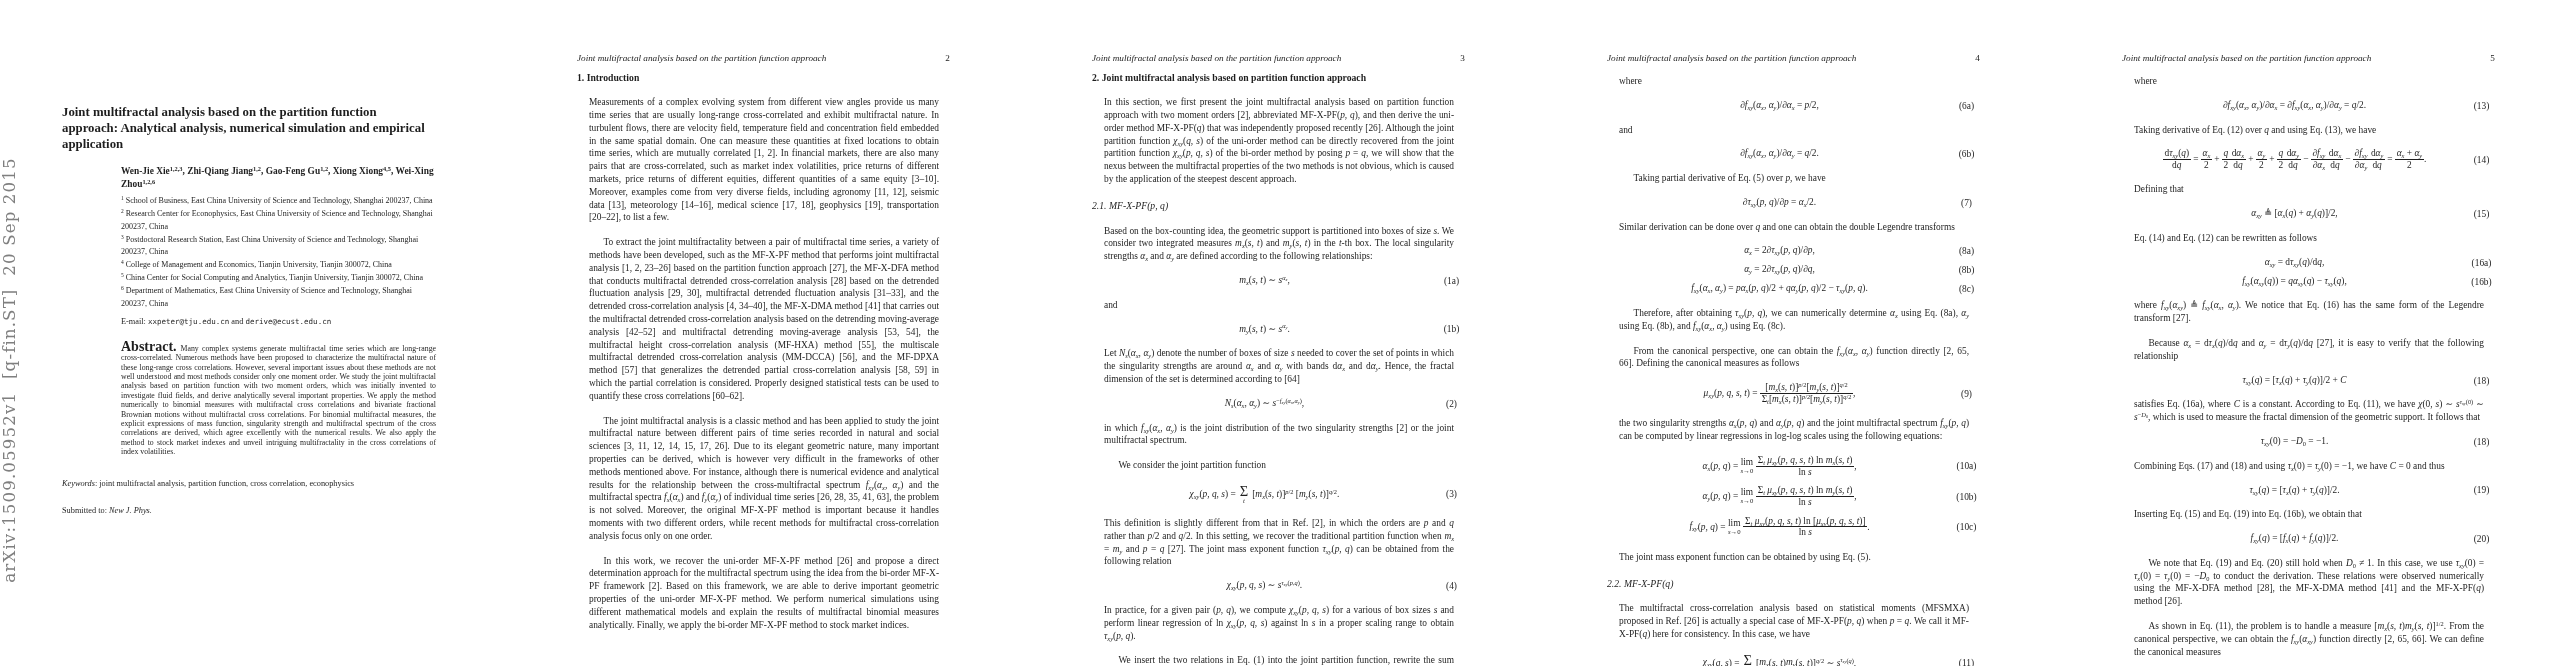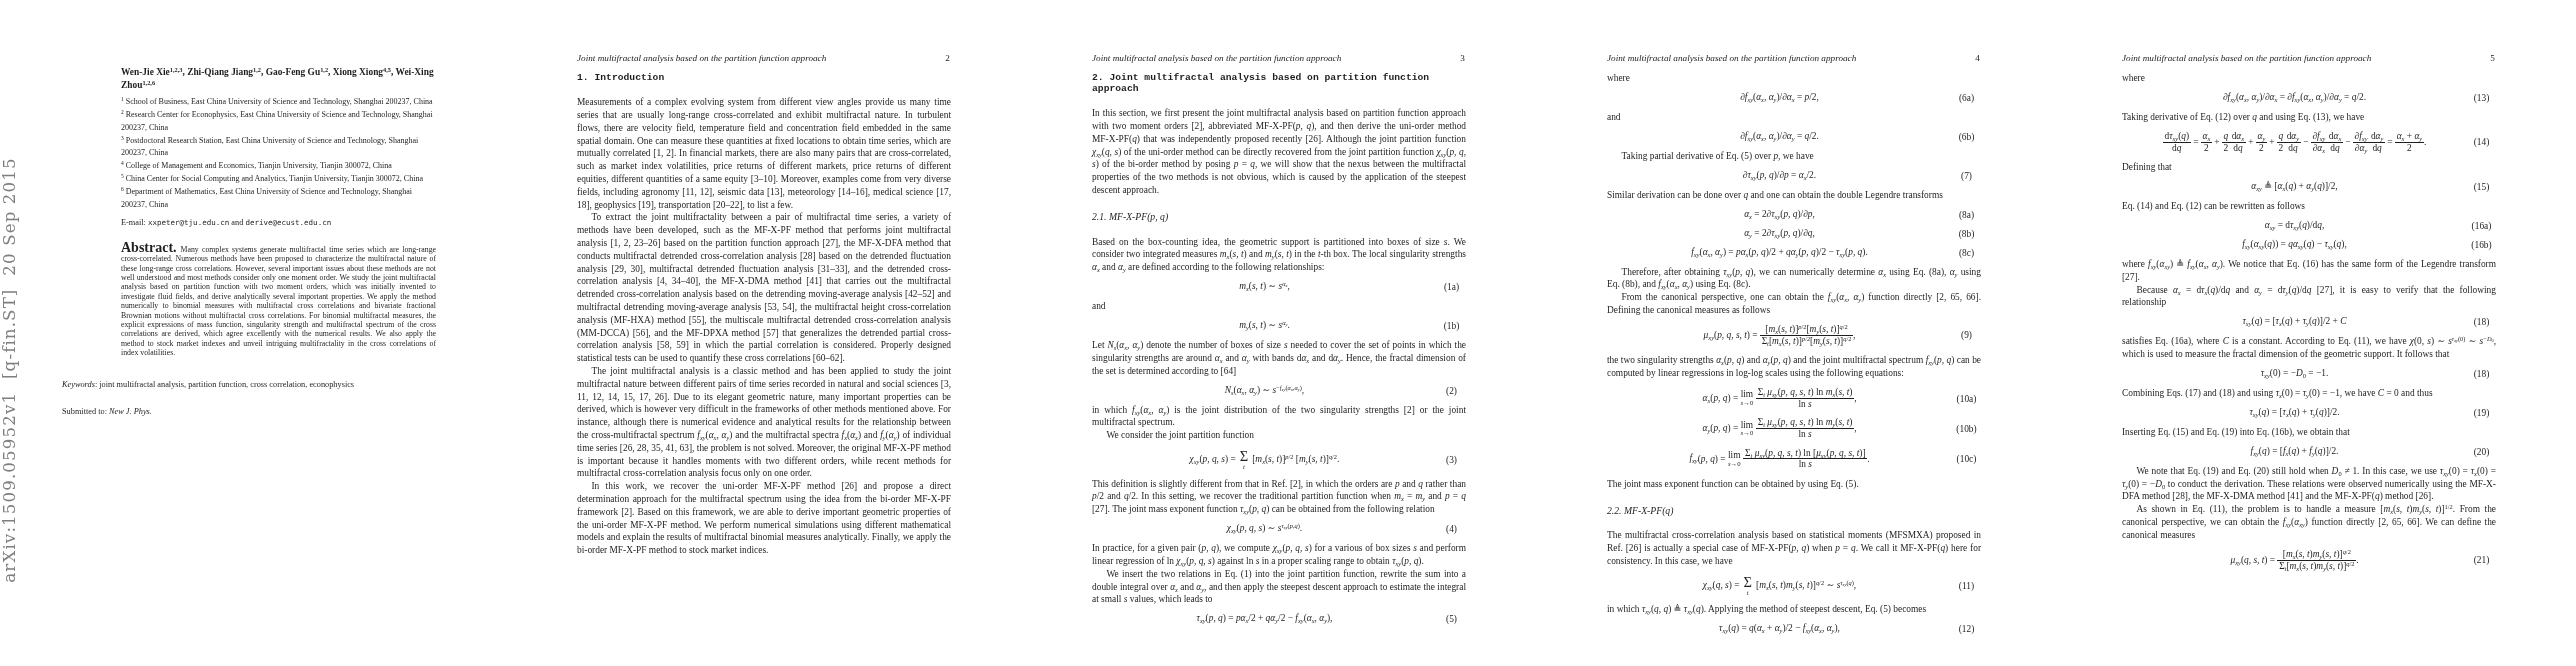--- a/index.html
+++ b/index.html
@@ -23,23 +23,23 @@
   .b-authors{font-size:9.4px;line-height:12.8px;font-weight:bold;margin:13.3px 0 4.4px 59px;}
   .b-affil{font-size:8px;line-height:12.8px;margin-left:59px;}
   .b-email{font-size:8.3px;margin:6.7px 0 0 59px;}
   .tt{font-family:"DejaVu Sans Mono",monospace;font-size:7.5px;}
   .b-abstract{font-size:7.8px;line-height:9.4px;text-align:justify;margin:15.6px 0 0 59px;}
   .b-abstract b{font-size:14px;}
   .b-kw{font-size:8.3px;margin-top:22px;}
   .b-sub{font-size:8.3px;margin-top:18px;}
 
   
-  .b-section{font-size:9.7px;font-weight:bold;margin:7.8px 0 13.3px 0;font-family:Liberation Mono, monospace;}
+  .b-section{font-size:9.7px;font-weight:bold;margin:7.8px 0 13.3px 0;}
   .b-subsection{font-size:9.7px;font-style:italic;margin:14.5px 0 13.3px 0;}
-  .b-p{font-size:9.4px;line-height:12.8px;text-align:justify;margin:0;}
+  .b-p{font-size:9.4px;line-height:12.8px;text-align:justify;margin:12px;}
   .b-p.indent{text-indent:14.5px;}
 
   
   .b-eq{display:flex;align-items:center;margin:7.2px 0;font-size:9.4px;}
   .eq-body{flex:1;text-align:center;line-height:1.25;}
   .eq-no{width:29px;text-align:center;font-family:Liberation Serif, serif;}
 
   sup,sub{font-size:68%;line-height:0;}
   sup{vertical-align:0.5em;}
   sub{vertical-align:-0.28em;}
@@ -55,20 +55,21 @@
   .limop .lo{display:block;font-size:6.7px;line-height:1;}
 </style>
 </head>
 <body>
 
 <div class="strip">
 
   <div class="page">
     <div class="arxiv-banner"><span>arXiv:1509.05952v1  [q-fin.ST]  20 Sep 2015</span></div>
     <div class="content">
+        <div class="b-title">Joint multifractal analysis based on the partition function approach: Analytical analysis, numerical simulation and empirical application</div>
         <div class="b-authors">Wen-Jie Xie<sup>1,2,3</sup>, Zhi-Qiang Jiang<sup>1,2</sup>, Gao-Feng Gu<sup>1,2</sup>, Xiong Xiong<sup>4,5</sup>, Wei-Xing Zhou<sup>1,2,6</sup></div>
         <div class="b-affil"><sup>1</sup> School of Business, East China University of Science and Technology, Shanghai 200237, China</div>
         <div class="b-affil"><sup>2</sup> Research Center for Econophysics, East China University of Science and Technology, Shanghai 200237, China</div>
         <div class="b-affil"><sup>3</sup> Postdoctoral Research Station, East China University of Science and Technology, Shanghai 200237, China</div>
         <div class="b-affil"><sup>4</sup> College of Management and Economics, Tianjin University, Tianjin 300072, China</div>
         <div class="b-affil"><sup>5</sup> China Center for Social Computing and Analytics, Tianjin University, Tianjin 300072, China</div>
         <div class="b-affil"><sup>6</sup> Department of Mathematics, East China University of Science and Technology, Shanghai 200237, China</div>
         <div class="b-email">E-mail: <span class="tt">xxpeter@tju.edu.cn</span> and <span class="tt">derive@ecust.edu.cn</span></div>
         <div class="b-abstract"><b>Abstract.</b> <span>Many complex systems generate multifractal time series which are long-range cross-correlated. Numerous methods have been proposed to characterize the multifractal nature of these long-range cross correlations. However, several important issues about these methods are not well understood and most methods consider only one moment order. We study the joint multifractal analysis based on partition function with two moment orders, which was initially invented to investigate fluid fields, and derive analytically several important properties. We apply the method numerically to binomial measures with multifractal cross correlations and bivariate fractional Brownian motions without multifractal cross correlations. For binomial multifractal measures, the explicit expressions of mass function, singularity strength and multifractal spectrum of the cross correlations are derived, which agree excellently with the numerical results. We also apply the method to stock market indexes and unveil intriguing multifractality in the cross correlations of index volatilities.</span></div>
         <div class="b-kw"><i>Keywords</i>: joint multifractal analysis, partition function, cross correlation, econophysics</div>

